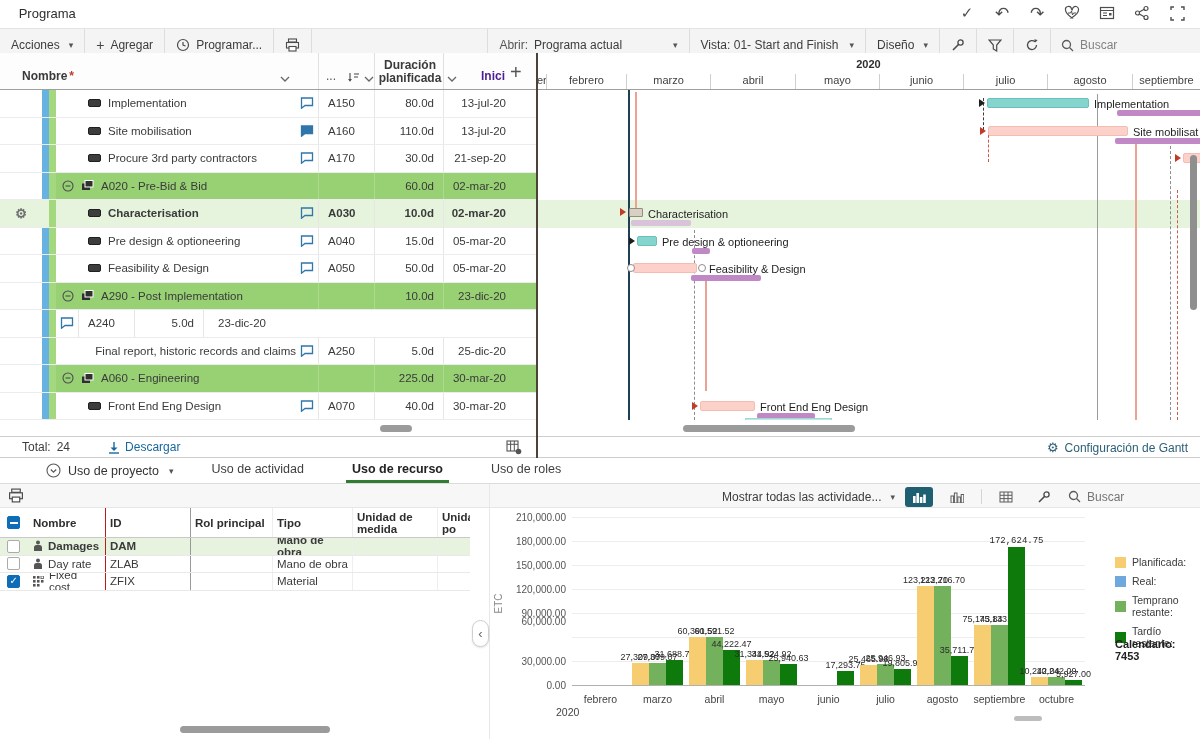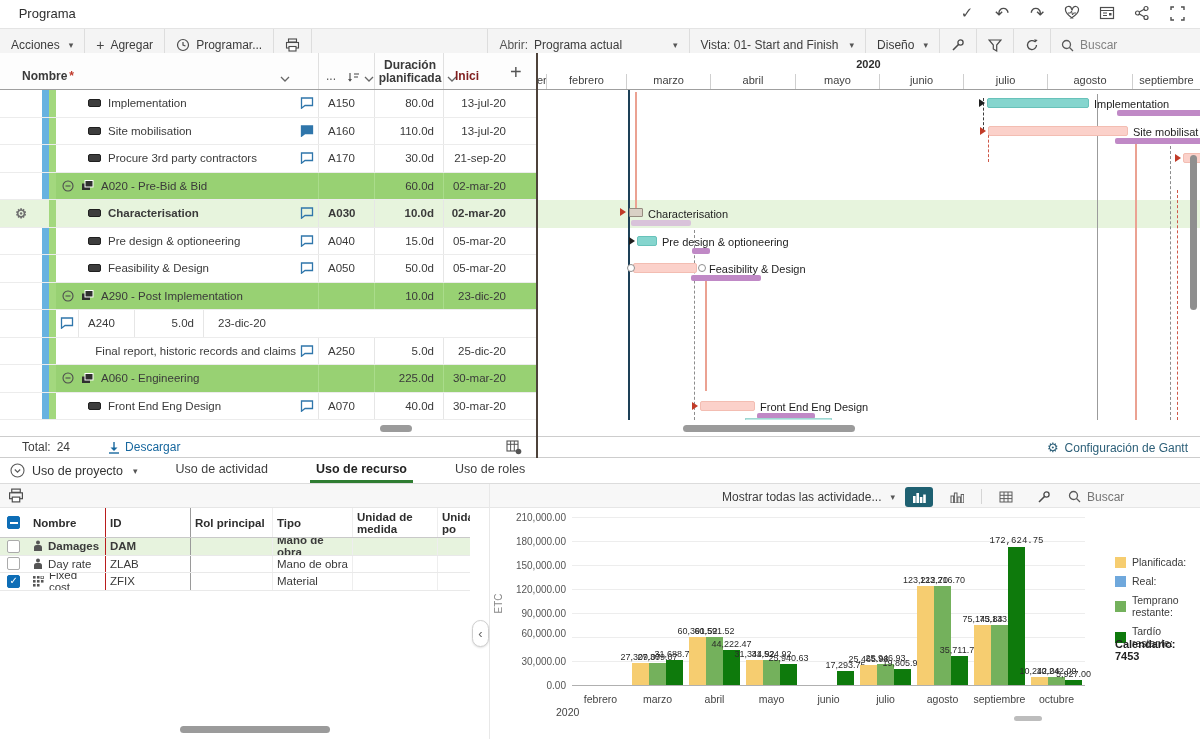--- a/index.html
+++ b/index.html
@@ -30,21 +30,21 @@
 
   
   .gridhead { position:absolute; top:53px; left:0; width:537px; height:37px; background:#fdfdfd;
               border-bottom:1px solid #9f9f9f; font-size:12px; }
   .gh-sep { position:absolute; top:0; bottom:0; width:1px; background:#e0e0e0; }
   .gh-nombre { position:absolute; left:22px; bottom:6px; font-weight:bold; color:#3a3a3a; }
   .req { color:#c0392b; margin-left:2px; }
   .gh-chev { position:absolute; bottom:7px; }
   .gh-dots { position:absolute; left:326px; bottom:6px; color:#555; }
   .gh-dur { position:absolute; left:378px; width:64px; bottom:4px; text-align:center; font-weight:bold; line-height:13px; color:#3a3a3a; }
-  .gh-ini { position:absolute; left:455px; width:50px; bottom:6px; font-weight:bold; color:#7f1d1d; overflow:hidden; }
+  .gh-ini { position:absolute; left:455px; width:50px; bottom:6px; text-align:right; font-weight:bold; color:#4c1d95; overflow:hidden; }
   .gh-plus { position:absolute; left:510px; top:8px; font-size:20px; color:#555; cursor:pointer; }
 
   
   .tlhead { position:absolute; top:53px; left:537px; width:663px; height:37px; border-bottom:1px solid #9f9f9f; background:#fff; overflow:hidden; }
   .tl-year { position:absolute; top:5px; left:0; right:0; text-align:center; font-size:11px; font-weight:bold; color:#2e2e2e; }
   .tl-months { position:absolute; bottom:0; left:0; height:15px; display:flex; }
   .tl-month { border-left:1px solid #cfcfcf; font-size:11px; color:#3f3f3f; text-align:center; overflow:hidden; white-space:nowrap; flex:none; }
 
   .main-divider { position:absolute; top:53px; left:536px; width:2px; height:405px; background:#4d423a; z-index:30; }
 
@@ -91,21 +91,21 @@
   .b-chip { position:absolute; height:9px; background:#d9d0c5; border:1px solid #968c80; border-radius:1px; }
   .b-sliver { position:absolute; height:5px; background:#bfe8e4; border:1px solid #9ed8d2; }
   .glabel { position:absolute; font-size:11px; color:#1e1e1e; white-space:nowrap; }
   .garrow { position:absolute; width:0; height:0; border:4px solid transparent; }
   .garrow.red { border-left:6px solid #c13b28; } .garrow.black { border-left:6px solid #1e1e1e; }
   .gcirc { position:absolute; width:8px; height:8px; border:1.5px solid #8f8f8f; background:#fff; border-radius:50%; }
   .vthumb { position:absolute; width:7px; border-radius:4px; background:#8f8f8f; }
 
   
   .tabsbar { position:absolute; top:458px; left:0; right:0; height:26px; background:#fff; border-bottom:1px solid #dcdcdc;
-             display:flex; align-items:stretch; font-size:12.5px; }
+             display:flex; align-items:stretch; font-size:12.5px;padding-left:36px; }
   .usage-dd { display:flex; align-items:center; gap:7px; padding:0 14px 0 10px; color:#333; cursor:pointer; }
   .tab { display:flex; align-items:center; padding:0 6px; margin:0 18px; color:#3f3f3f; cursor:pointer; border-bottom:3px solid transparent; }
   .tab.active { font-weight:bold; color:#222; border-bottom-color:#2f7d32; }
 
   
   .bstrip { position:absolute; top:484px; left:0; right:0; height:24px; background:#f7f7f7; border-bottom:1px solid #e6e6e6; }
   .print-mini { position:absolute; left:8px; top:488px; cursor:pointer; }
   .usage-controls { position:absolute; right:8px; top:485px; height:23px; display:flex; align-items:center; gap:10px; font-size:12px; color:#3c3c3c; }
   .chart-btn { width:28px; height:20px; border-radius:3px; display:flex; align-items:center; justify-content:center; cursor:pointer; }
   .chart-btn.active { background:#1e6071; }
@@ -757,21 +757,21 @@
   <div class="hthumb" style="left:180px; top:726px; width:150px;"></div>
 
   <div class="panel-vline"></div>
   <div class="collapse-handle">‹</div>
 
   <div class="chart" id="chart">
       <div class="ylab">ETC</div>
       <div class="ytick" style="left: 4px; top: 168px;">0.00</div>
       <div class="ytick" style="left: 4px; top: 144px;">30,000.00</div>
       <div class="gridline" style="left: 82px; top: 149px; width: 513px;"></div>
-      <div class="ytick" style="left: 4px; top: 116px;">60,000.00</div>
+      <div class="ytick" style="left: 4px; top: 104px;">60,000.00</div>
       <div class="gridline" style="left: 82px; top: 125px; width: 513px;"></div>
       <div class="ytick" style="left: 4px; top: 96px;">90,000.00</div>
       <div class="gridline" style="left: 82px; top: 101px; width: 513px;"></div>
       <div class="ytick" style="left: 4px; top: 72px;">120,000.00</div>
       <div class="gridline" style="left: 82px; top: 77px; width: 513px;"></div>
       <div class="ytick" style="left: 4px; top: 48px;">150,000.00</div>
       <div class="gridline" style="left: 82px; top: 53px; width: 513px;"></div>
       <div class="ytick" style="left: 4px; top: 24px;">180,000.00</div>
       <div class="gridline" style="left: 82px; top: 29px; width: 513px;"></div>
       <div class="ytick" style="left: 4px; top: 0px;">210,000.00</div>

